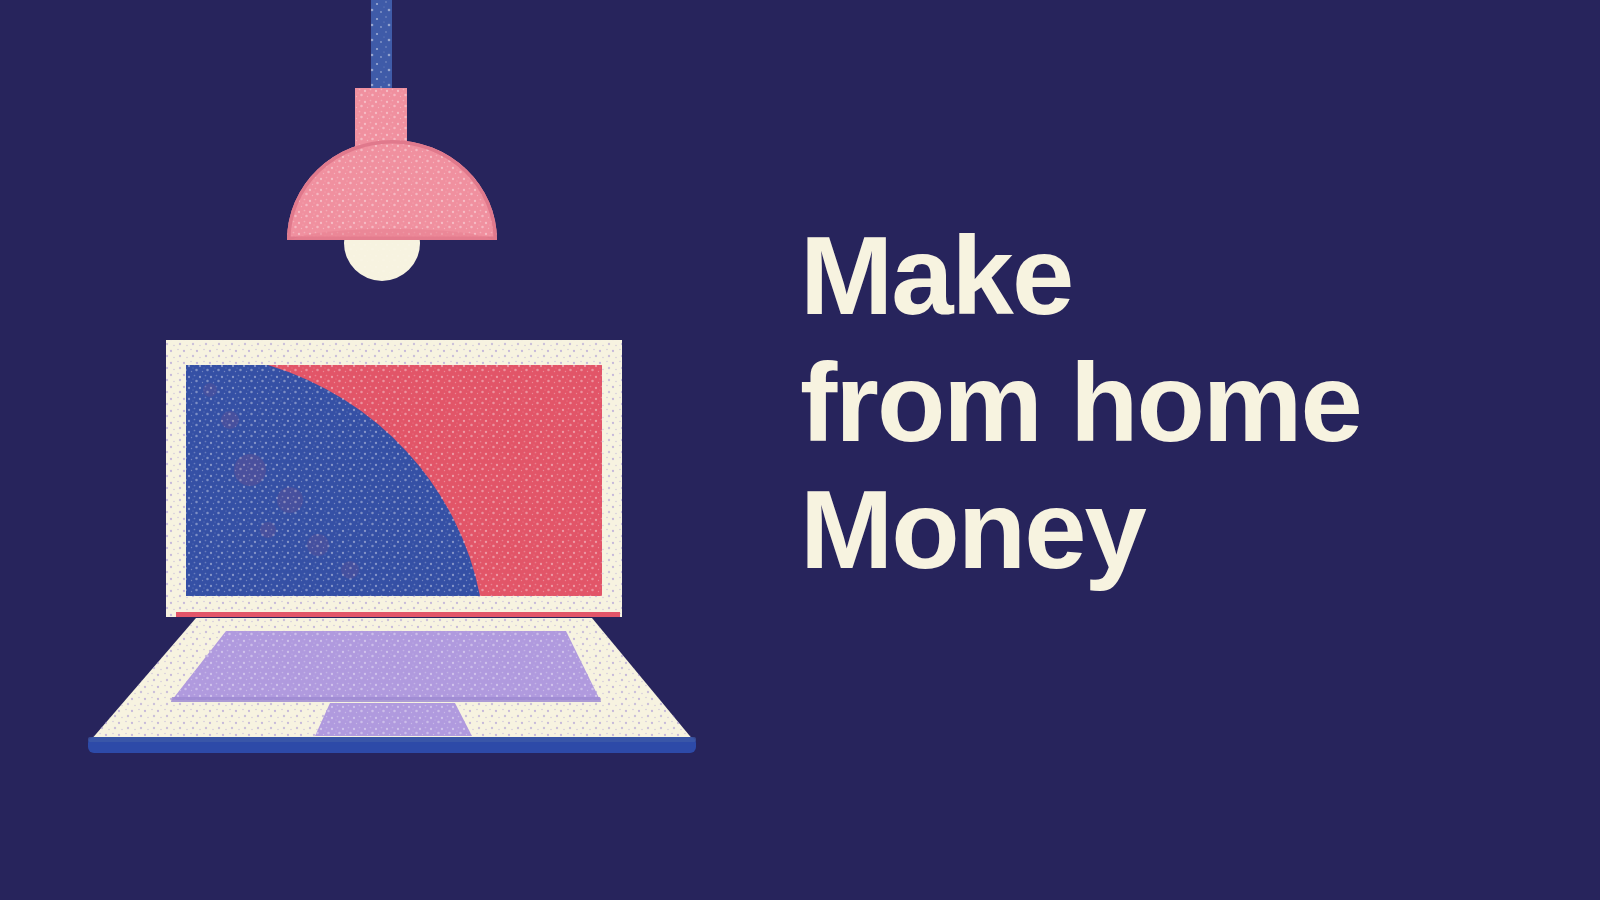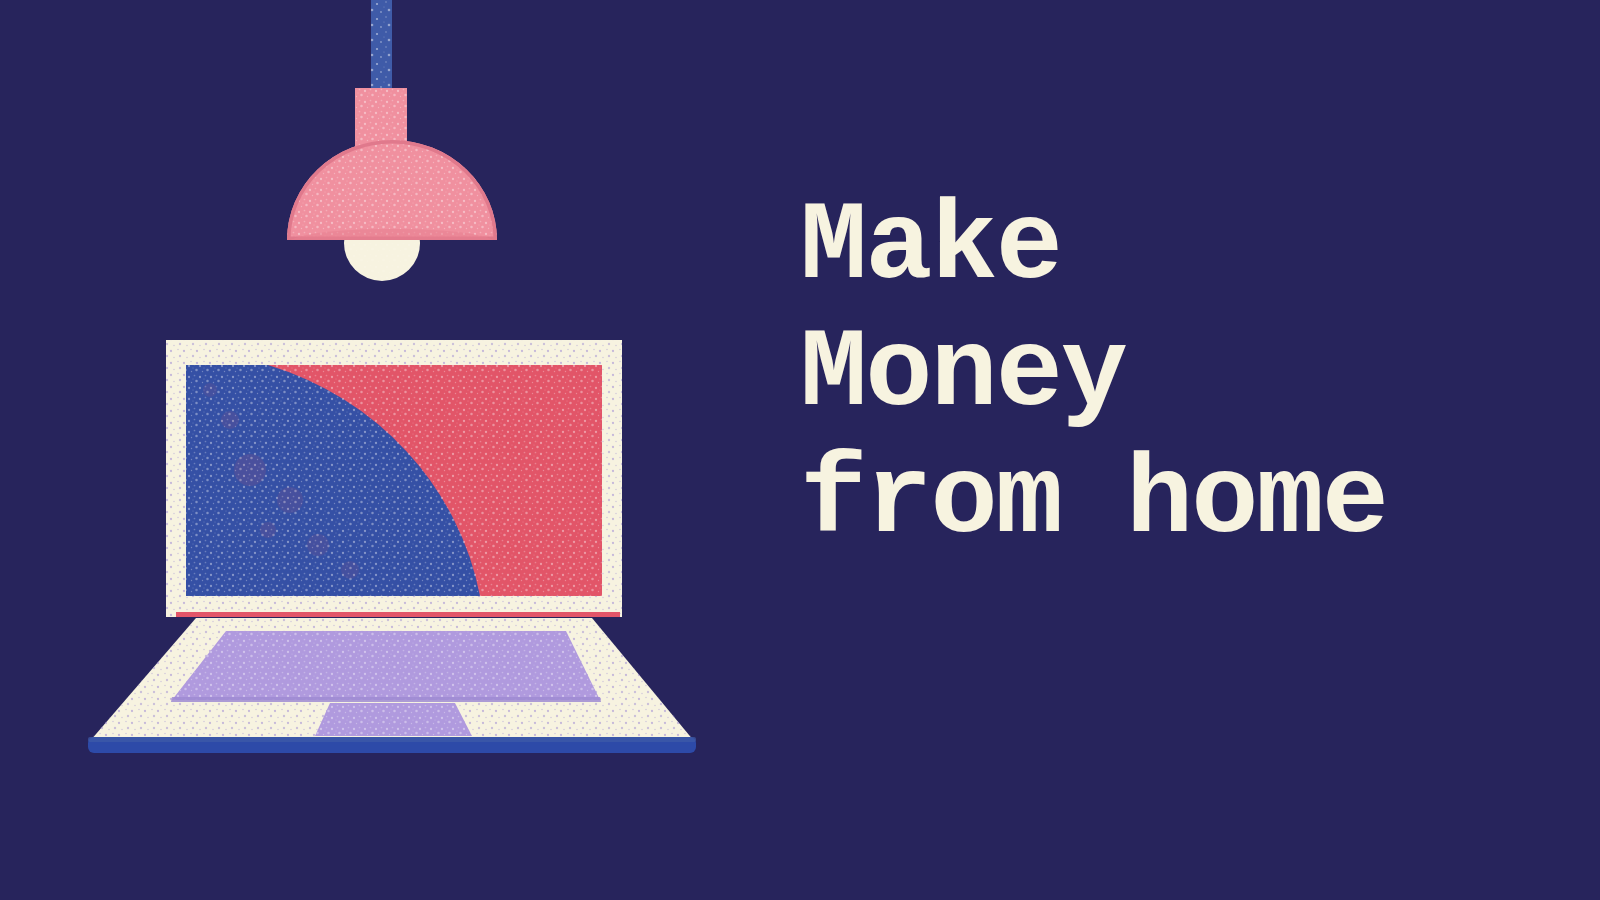--- a/index.html
+++ b/index.html
@@ -17,27 +17,27 @@
   }
   #bg {
     position: absolute;
     inset: 0;
   }
 
   
   #headline {
     position: absolute;
     left: 800px;
-    top: 184px;
+    top: 212px;
     width: 740px;
     line-height: 127px;
     letter-spacing: -2px;
     font-weight: bold;
     font-size: 112px;
-    font-family: Liberation Mono, monospace;
+    font-family: Liberation Sans, sans-serif;
     -webkit-font-smoothing: antialiased;
   }
   #headline .hl {
     display: block;
     white-space: nowrap;
   }
 
   
   .art {
     position: absolute;
@@ -179,17 +179,17 @@
 
       <g>
         <rect x="88" y="737" width="608" height="16" rx="6" fill="#2d4aa8"></rect>
         <rect x="88" y="737" width="608" height="5" rx="2" fill="#3f5ba8" opacity="0.7"></rect>
       </g>
     </g>
   </svg>
 
   <div id="headline" style="color: rgb(247, 243, 224); font-size: 112px; line-height: 127px;">
     <span class="hl">Make</span>
+    <span class="hl">from home</span>
     <span class="hl">Money</span>
-    <span class="hl">from home</span>
   </div>
 
 </div>
 
 </body></html>

